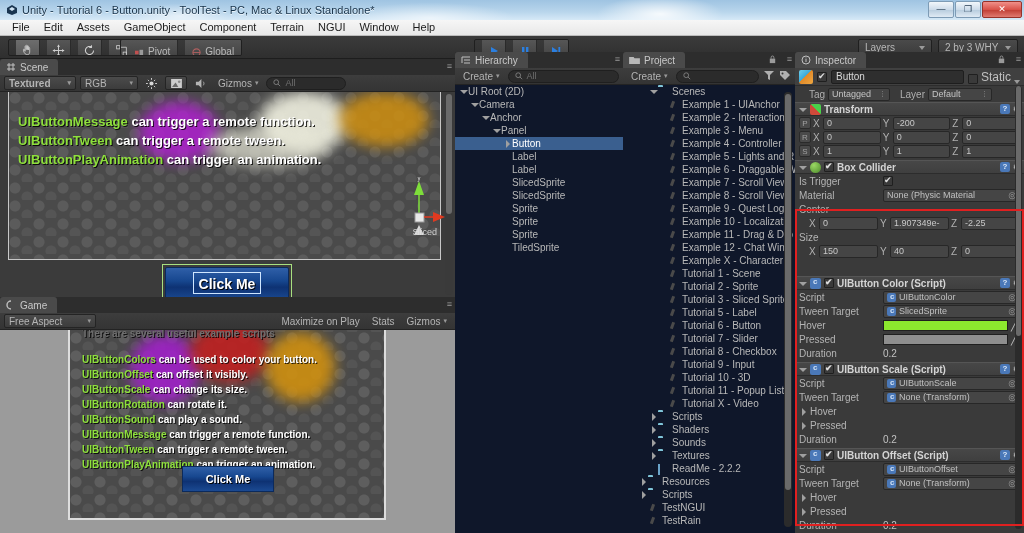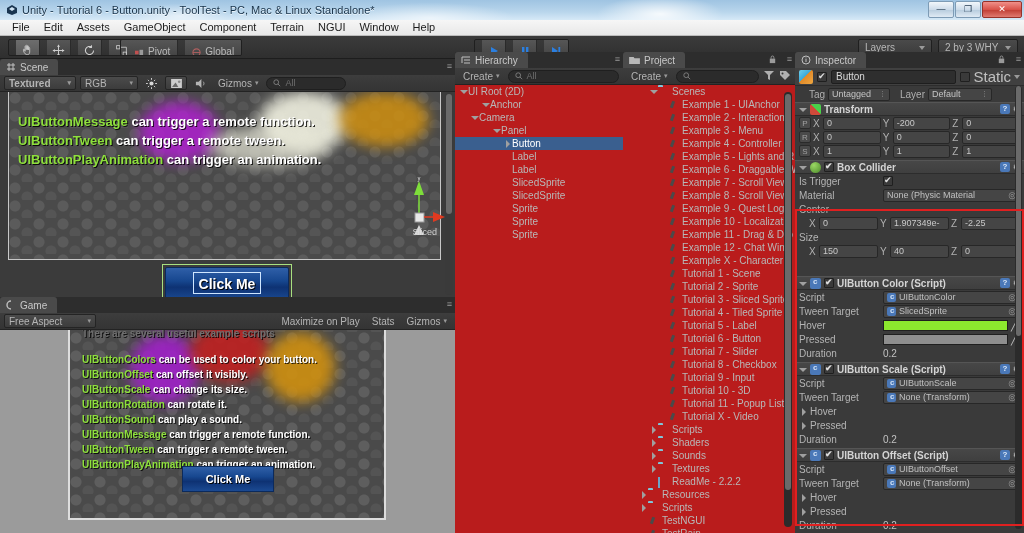--- a/index.html
+++ b/index.html
@@ -86,21 +86,21 @@
   .dropdown-btn {
     position: absolute; top: 3px; height: 17px;
     background: linear-gradient(to bottom, #4a4a4a, #3b3b3b);
     border: 1px solid #1f1f1f; border-radius: 2px;
     display: flex; align-items: center; padding: 0 6px; color: #b8b8b8;
     font-size: 10px; gap: 6px; justify-content: space-between;
   }
   .caret { width: 0; height: 0; border-left: 3px solid transparent; border-right: 3px solid transparent; border-top: 4px solid #9a9a9a; }
 
   
-  .panel { position: absolute; background: #b91c1c; }
+  .panel { position: absolute; background: #0f172a; }
   .panel-tabrow {
     position: absolute; left: 0; top: 0; right: 0; height: 16px;
     background: #2d2d2d;
   }
   .panel-tab {
     position: absolute; left: 0; top: 0; height: 16px;
     background: #4a4a4a; border-top-left-radius: 3px; border-top-right-radius: 3px;
     display: flex; align-items: center; padding: 0 10px 0 6px; gap: 4px;
     color: #c8c8c8; font-size: 10px; white-space: nowrap;
   }
@@ -246,21 +246,21 @@
     width: 10px; height: 10px; flex: 0 0 10px; background: #3a3a3a;
     border: 1px solid #1f1f1f; border-radius: 1px; position: relative;
   }
   .chk.on::after {
     content:'\2714'; position:absolute; left:0px; top:-3px; font-size: 9px; color: #dcdcdc; line-height: 12px;
   }
   .namefield {
     flex: 1; height: 14px; background: #2e2e2e; border: 1px solid #1e1e1e; border-radius: 2px;
     color: #d8d8d8; font-size: 10px; line-height: 12px; padding: 0 4px;
   }
-  .static-box { display: flex; align-items: center; gap: 3px; font-size: 15px; color: #c0c0c0; }
+  .static-box { display: flex; align-items: flex-end; gap: 3px; font-size: 12px; color: #c0c0c0; }
   .tagrow {
     height: 16px; display: flex; align-items: center; gap: 3px; padding: 1px 4px; font-size: 10px;
   }
   .tagrow .lbl { color: #b0b0b0; }
   .minifield {
     height: 13px; background: #454545; border: 1px solid #272727; border-radius: 2px;
     display: flex; align-items: center; justify-content: space-between;
     padding: 0 3px; color: #c4c4c4; font-size: 9px;
   }
   .comp-header {
@@ -573,28 +573,28 @@
         <span>All</span>
       </div>
     </div>
     <div class="panel-body" id="hierarchy-tree">
         <div class="tree-row">
           <span style="width: 4px; flex: 0 0 4px;"></span>
           <span class="arrow down"></span>
           <span>UI Root (2D)</span>
         </div>
         <div class="tree-row">
+          <span style="width: 15px; flex: 0 0 15px;"></span>
+          <span class="arrow down"></span>
+          <span>Camera</span>
+        </div>
+        <div class="tree-row">
           <span style="width: 26px; flex: 0 0 26px;"></span>
           <span class="arrow down"></span>
           <span>Anchor</span>
-        </div>
-        <div class="tree-row">
-          <span style="width: 15px; flex: 0 0 15px;"></span>
-          <span class="arrow down"></span>
-          <span>Camera</span>
         </div>
         <div class="tree-row">
           <span style="width: 37px; flex: 0 0 37px;"></span>
           <span class="arrow down"></span>
           <span>Panel</span>
         </div>
         <div class="tree-row selected">
           <span style="width: 48px; flex: 0 0 48px;"></span>
           <span class="arrow right"></span>
           <span>Button</span>
@@ -626,20 +626,25 @@
         </div>
         <div class="tree-row">
           <span style="width: 48px; flex: 0 0 48px;"></span>
           <span class="arrow "></span>
           <span>Sprite</span>
         </div>
         <div class="tree-row">
           <span style="width: 48px; flex: 0 0 48px;"></span>
           <span class="arrow "></span>
           <span>Sprite</span>
+        </div>
+        <div class="tree-row">
+          <span style="width: 48px; flex: 0 0 48px;"></span>
+          <span class="arrow "></span>
+          <span>TiledSprite</span>
         </div>
       </div>
   </div>
 
   <div class="panel" id="project">
     <div class="panel-tabrow">
       <div class="panel-tab">
         <svg width="11" height="9" viewBox="0 0 12 10">
             <path d="M0 1h5l1 1.5h6V9H0z" fill="#b8b8b8"></path>
           </svg>
@@ -772,26 +777,20 @@
           <span style="width: 36px; flex: 0 0 36px;"></span>
           <span class="arrow "></span>
           <span class="p-icon"><span class="unity-ico"></span></span>
           <span>Tutorial 2 - Sprite</span>
         </div>
         <div class="tree-row">
           <span style="width: 36px; flex: 0 0 36px;"></span>
           <span class="arrow "></span>
           <span class="p-icon"><span class="unity-ico"></span></span>
           <span>Tutorial 3 - Sliced Sprite</span>
-        </div>
-        <div class="tree-row">
-          <span style="width: 36px; flex: 0 0 36px;"></span>
-          <span class="arrow "></span>
-          <span class="p-icon"><span class="unity-ico"></span></span>
-          <span>Tutorial 4 - Tiled Sprite</span>
         </div>
         <div class="tree-row">
           <span style="width: 36px; flex: 0 0 36px;"></span>
           <span class="arrow "></span>
           <span class="p-icon"><span class="unity-ico"></span></span>
           <span>Tutorial 5 - Label</span>
         </div>
         <div class="tree-row">
           <span style="width: 36px; flex: 0 0 36px;"></span>
           <span class="arrow "></span>

